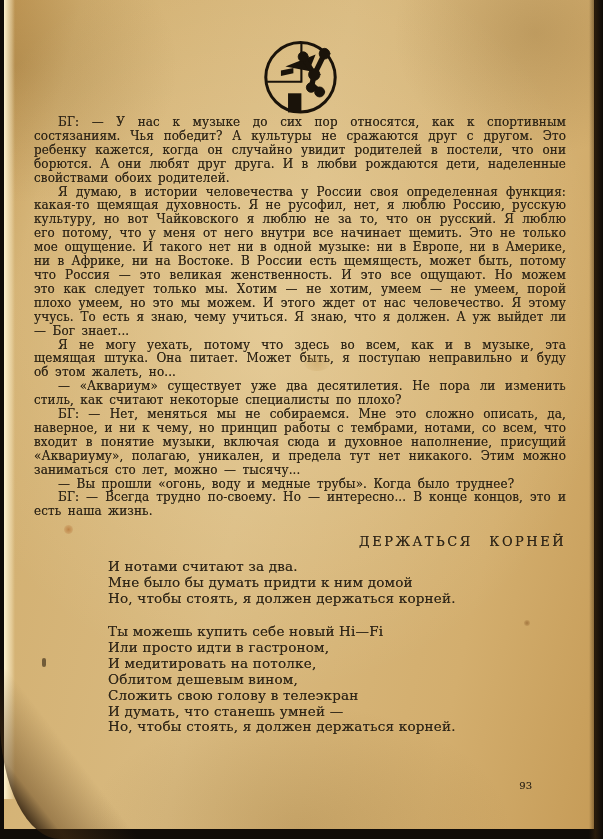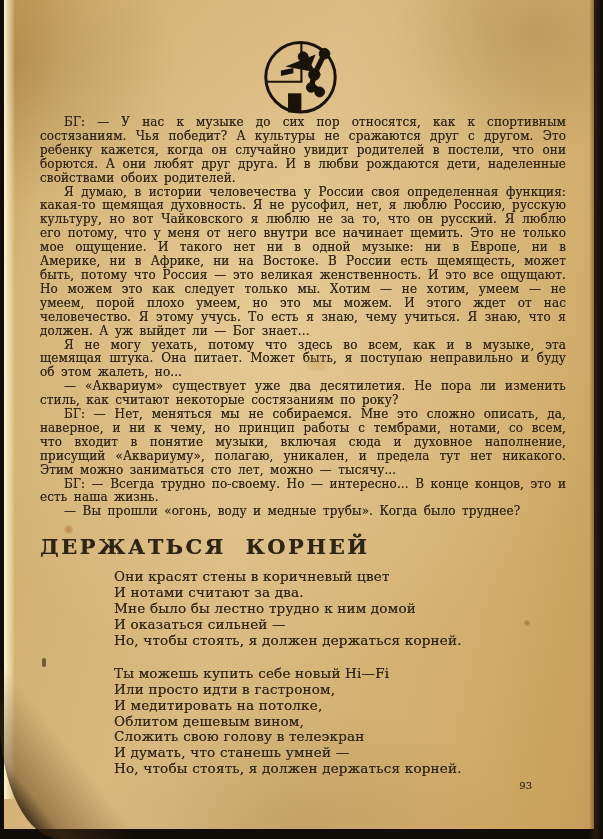--- a/index.html
+++ b/index.html
@@ -38,38 +38,38 @@
   .stain.s2{left:38px;top:658px;width:4px;height:9px;border-radius:2px;background:rgba(60,45,25,0.65);}
   .stain.s3{left:300px;top:355px;width:26px;height:16px;background:radial-gradient(circle,rgba(190,150,80,0.40),rgba(190,150,80,0));}
   .stain.s4{left:520px;top:620px;width:6px;height:6px;background:radial-gradient(circle,rgba(120,70,25,0.5),rgba(120,70,25,0));}
 
   
   .emblem{position:absolute;left:252px;top:31px;width:89px;height:89px;}
   .emblem svg{display:block;width:100%;height:100%;}
 
   
   .content{
-    position:absolute;left:36px;top:116px;right:28px;
+    position:absolute;left:30px;top:116px;right:28px;
     color:#2e2517;
     text-shadow:0 0 0.6px rgba(46,37,23,0.65);
   }
   .prose p{
     margin:0;
     font-size:12px;
     line-height:13.9px;
     text-align:justify;
     text-indent:24px;
     word-spacing:2.5px;
     letter-spacing:0.1px;
   }
   .poem-title{
     margin:15px 0 10px 0;
-    text-align:left;
-    font-weight:bold;
-    font-size:21px;
+    text-align:right;
+    font-weight:normal;
+    font-size:13px;
     letter-spacing:2.5px;
     word-spacing:10px;
   }
   .poem{margin-left:74px;}
   .stanza{margin:0 0 17px 0;}
   .stanza .line{
     font-size:13.5px;
     line-height:15.9px;
     letter-spacing:0.2px;
     white-space:nowrap;
@@ -110,34 +110,32 @@
           <circle cx="71.5" cy="68.5" r="5.6" stroke-width="1"></circle>
         </g>
       </svg>
     </div>
 
     <div class="content">
       <div class="prose">
         <p>БГ: — У нас к музыке до сих пор относятся, как к спортивным состязаниям. Чья победит? А культуры не сражаются друг с другом. Это ребенку кажется, когда он случайно увидит родителей в постели, что они борются. А они любят друг друга. И в любви рождаются дети, наделенные свойствами обоих родителей.</p>
         <p>Я думаю, в истории человечества у России своя определенная функция: какая-то щемящая духовность. Я не русофил, нет, я люблю Россию, русскую культуру, но вот Чайковского я люблю не за то, что он русский. Я люблю его потому, что у меня от него внутри все начинает щемить. Это не только мое ощущение. И такого нет ни в одной музыке: ни в Европе, ни в Америке, ни в Африке, ни на Востоке. В России есть щемящесть, может быть, потому что Россия — это великая женственность. И это все ощущают. Но можем это как следует только мы. Хотим — не хотим, умеем — не умеем, порой плохо умеем, но это мы можем. И этого ждет от нас человечество. Я этому учусь. То есть я знаю, чему учиться. Я знаю, что я должен. А уж выйдет ли — Бог знает...</p>
         <p>Я не могу уехать, потому что здесь во всем, как и в музыке, эта щемящая штука. Она питает. Может быть, я поступаю неправильно и буду об этом жалеть, но...</p>
-        <p>— «Аквариум» существует уже два десятилетия. Не пора ли изменить стиль, как считают некоторые состязаниям по року?</p>
+        <p>— «Аквариум» существует уже два десятилетия. Не пора ли изменить стиль, как считают некоторые специалисты по плохо?</p>
         <p>БГ: — Нет, меняться мы не собираемся. Мне это сложно описать, да, наверное, и ни к чему, но принцип работы с тембрами, нотами, со всем, что входит в понятие музыки, включая сюда и духовное наполнение, присущий «Аквариуму», полагаю, уникален, и предела тут нет никакого. Этим можно заниматься сто лет, можно — тысячу...</p>
+        <p>— Вы прошли «огонь, воду и медные трубы». Когда было труднее?</p>
         <p>БГ: — Всегда трудно по-своему. Но — интересно... В конце концов, это и есть наша жизнь.</p>
-        <p>— Вы прошли «огонь, воду и медные трубы». Когда было труднее?</p>
       </div>
 
       <h2 class="poem-title">ДЕРЖАТЬСЯ КОРНЕЙ</h2>
 
       <div class="poem">
         <div class="stanza">
-          <div class="line">Они красят стены в коричневый цвет</div>
           <div class="line">И нотами считают за два.</div>
-          <div class="line">Мне было бы лестно трудно к ним домой</div>
-          <div class="line">И оказаться сильней —</div>
+          <div class="line">Мне было бы думать придти к ним домой</div>
           <div class="line">Но, чтобы стоять, я должен держаться корней.</div>
         </div>
         <div class="stanza">
           <div class="line">Ты можешь купить себе новый Hi—Fi</div>
           <div class="line">Или просто идти в гастроном,</div>
           <div class="line">И медитировать на потолке,</div>
           <div class="line">Облитом дешевым вином,</div>
           <div class="line">Сложить свою голову в телеэкран</div>
           <div class="line">И думать, что станешь умней —</div>
           <div class="line">Но, чтобы стоять, я должен держаться корней.</div>

